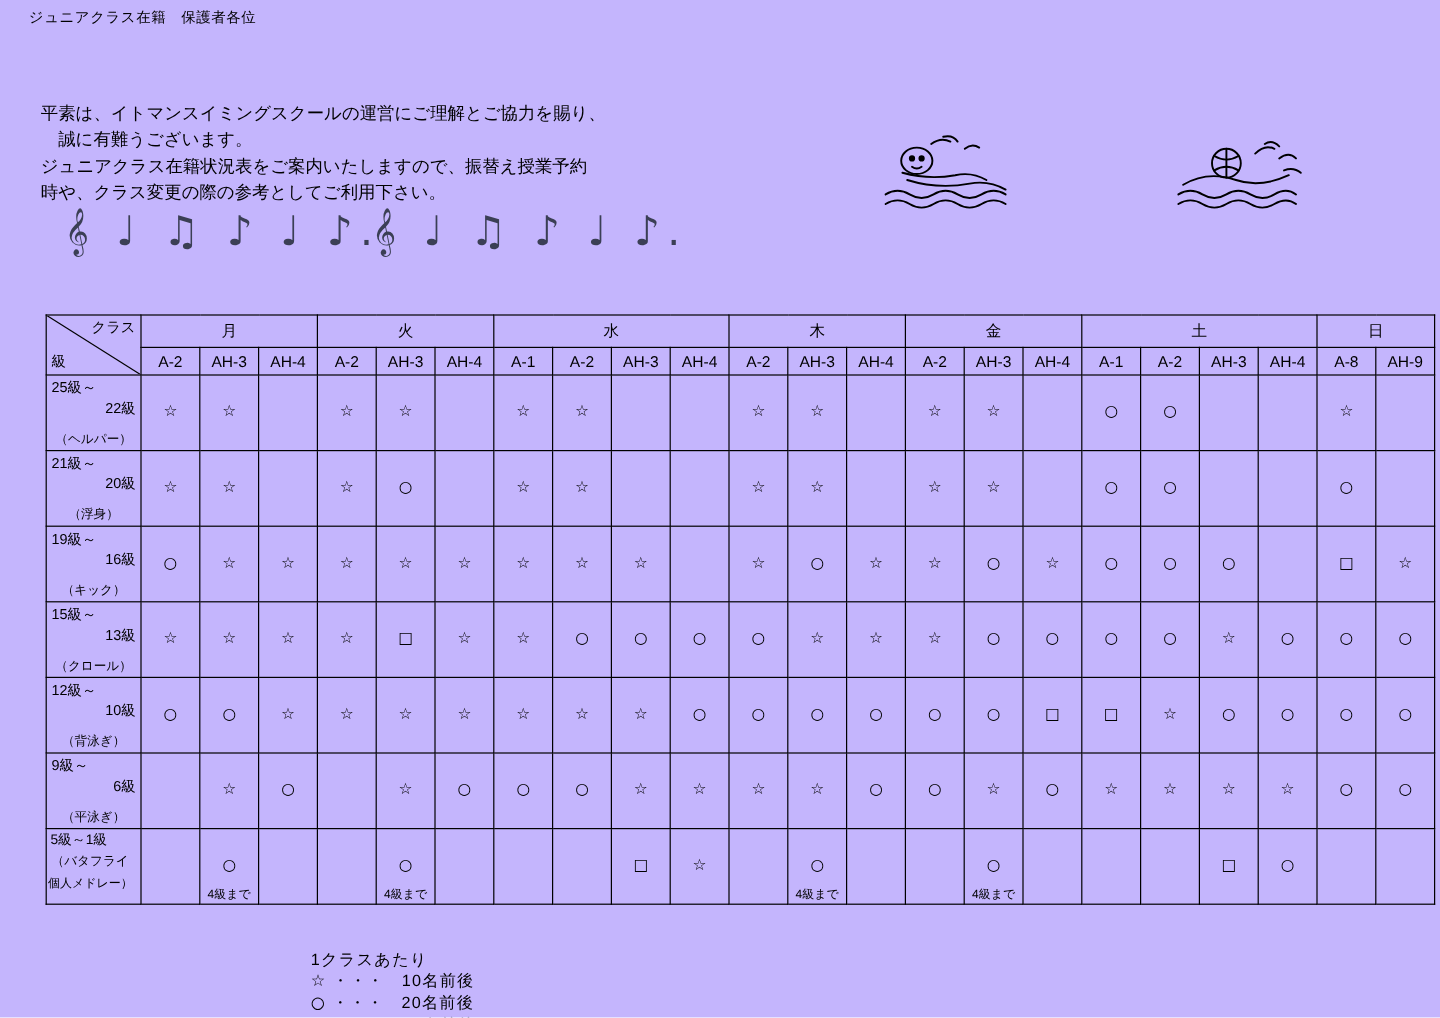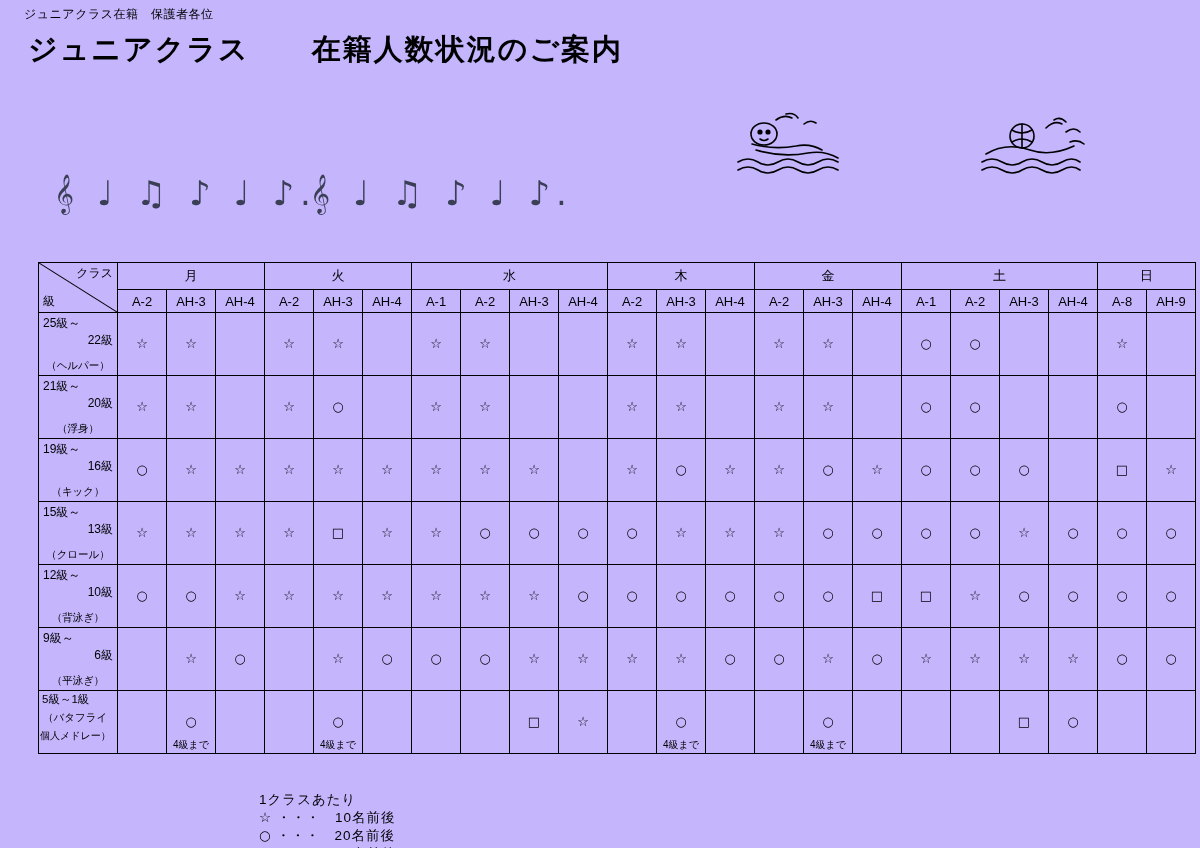--- a/index.html
+++ b/index.html
@@ -215,23 +215,26 @@
   .swim1 { left: 716px; top: 110px; }
   .swim2 { left: 958px; top: 112px; }
 </style>
 </head>
 <body>
 
 <div id="page">
 
   <div class="hdr-small">ジュニアクラス在籍　保護者各位</div>
 
-  <div class="title-main">ジュニアクラス　　在籍人数状況のご案内</div>
-
-
+
+
+  <div class="greeting">平素は、イトマンスイミングスクールの運営にご理解とご協力を賜り、
+　誠に有難うございます。
+ジュニアクラス在籍状況表をご案内いたしますので、振替え授業予約
+時や、クラス変更の際の参考としてご利用下さい。</div>
 
   <div class="notes-row">𝄞 ♩ ♫ ♪ ♩ ♪.</div>
   <div class="notes-row second">𝄞 ♩ ♫ ♪ ♩ ♪.</div>
 
 
 
   <svg class="swim swim1" width="160" height="70" viewBox="0 0 160 70">
     <g fill="none" stroke="#000" stroke-width="1.6" stroke-linecap="round">
       <ellipse cx="48" cy="24" rx="13" ry="11"></ellipse>
       <circle cx="44" cy="22" r="1.8" fill="#000"></circle>

